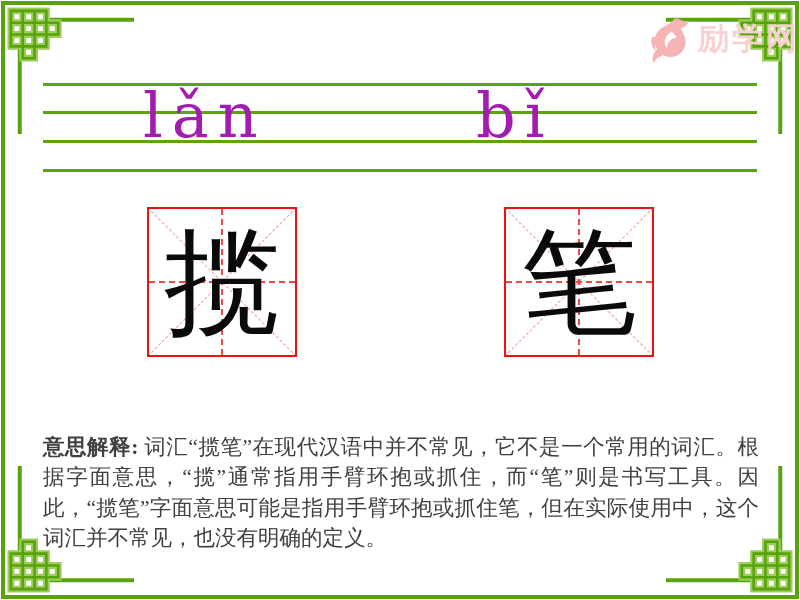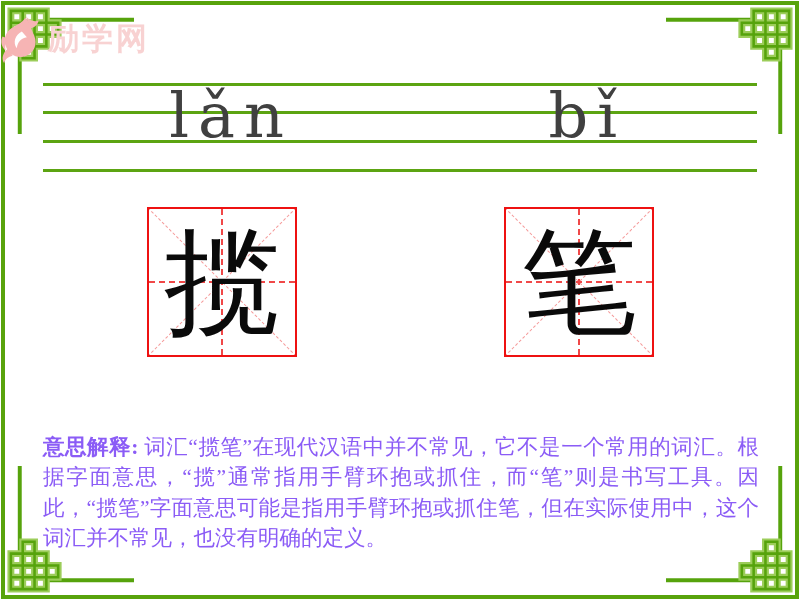--- a/index.html
+++ b/index.html
@@ -14,35 +14,35 @@
     border:4px solid #58a30c;pointer-events:none;
   }
   .ornament{position:absolute;width:130px;height:130px;}
   .ornament.tl{left:4px;top:4px;}
   .ornament.tr{right:4px;top:4px;transform:scaleX(-1);}
   .ornament.bl{left:4px;bottom:4px;transform:scaleY(-1);}
   .ornament.br{right:4px;bottom:4px;transform:scale(-1,-1);}
   
   .watermark{
     position:absolute;top:12px;left:0;right:0;
-    display:flex;justify-content:flex-start;align-items:center;gap:6px;
+    display:flex;justify-content:flex-end;align-items:center;gap:6px;
   }
   .wm-icon{width:42px;height:54px;}
   .wm-text{
     font-family:"DejaVu Sans","Liberation Sans",sans-serif;
     font-size:31px;font-weight:bold;letter-spacing:3px;color:#f8d2d2;
   }
   
   .pinyin-grid{position:absolute;left:43px;top:83px;width:714px;height:89px;}
   .pinyin-line{position:absolute;left:0;width:100%;height:3px;background:#5ca412;}
   .pl1{top:0;} .pl2{top:28px;} .pl3{top:57px;} .pl4{top:86px;}
   .pinyin-word{
-    position:absolute;top:88px;width:150px;text-align:right;
+    position:absolute;top:88px;width:150px;text-align:left;
     font-family:"DejaVu Serif","Liberation Serif",serif;
-    font-size:62px;line-height:56px;color:#404040;letter-spacing:9px;
+    font-size:62px;line-height:56px;color:#a21caf;letter-spacing:9px;
   }
   .pw1{left:143px;} .pw2{left:476px;}
   
   .char-box{
     position:absolute;top:207px;width:146px;height:146px;
     border:2px solid #ee1111;background:#fff;overflow:hidden;
   }
   .cb1{left:147px;} .cb2{left:504px;}
   .grid-line-v{position:absolute;left:50%;top:0;bottom:0;width:0;border-left:2px dashed #f04848;margin-left:-1px;}
   .grid-line-h{position:absolute;top:50%;left:0;right:0;height:0;border-top:2px dashed #f04848;margin-top:-1px;}
@@ -54,21 +54,21 @@
   .gd2{transform:translate(-50%,-50%) rotate(-45deg);}
   .hanzi{
     position:absolute;left:0;top:0;width:100%;height:100%;
     display:flex;align-items:center;justify-content:center;
     font-family:"DejaVu Serif","Liberation Serif",serif;
     font-size:116px;color:#0a0a0a;line-height:1;
   }
   
   .explanation{
     position:absolute;left:43px;top:410px;width:716px;
-    font-size:21.5px;line-height:30.5px;color:#8b5cf6;
+    font-size:21.5px;line-height:30.5px;color:#404040;
     text-align:justify;
   }
   .explanation b{font-weight:bold;}
 </style>
 </head>
 <body>
 
 <div class="frame"></div>
 
 <svg class="ornament tl" viewBox="0 0 132 132">

